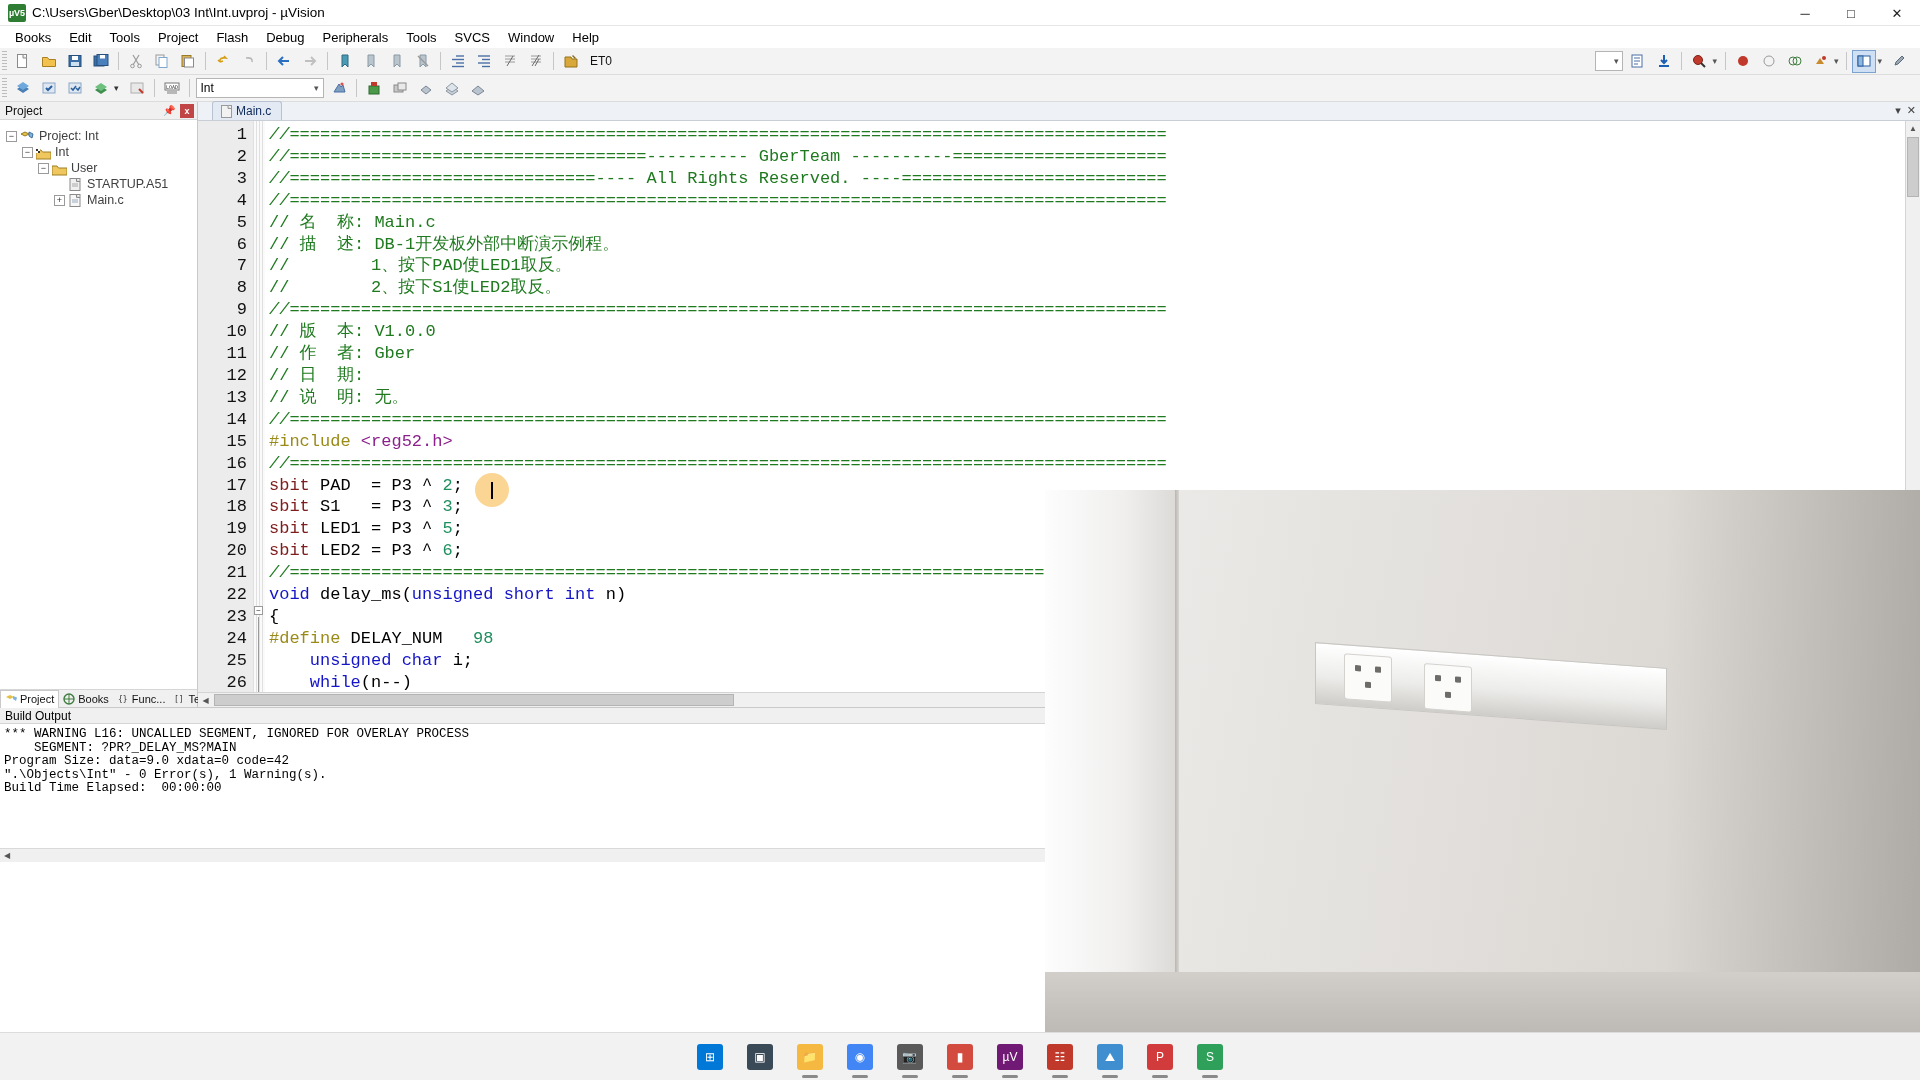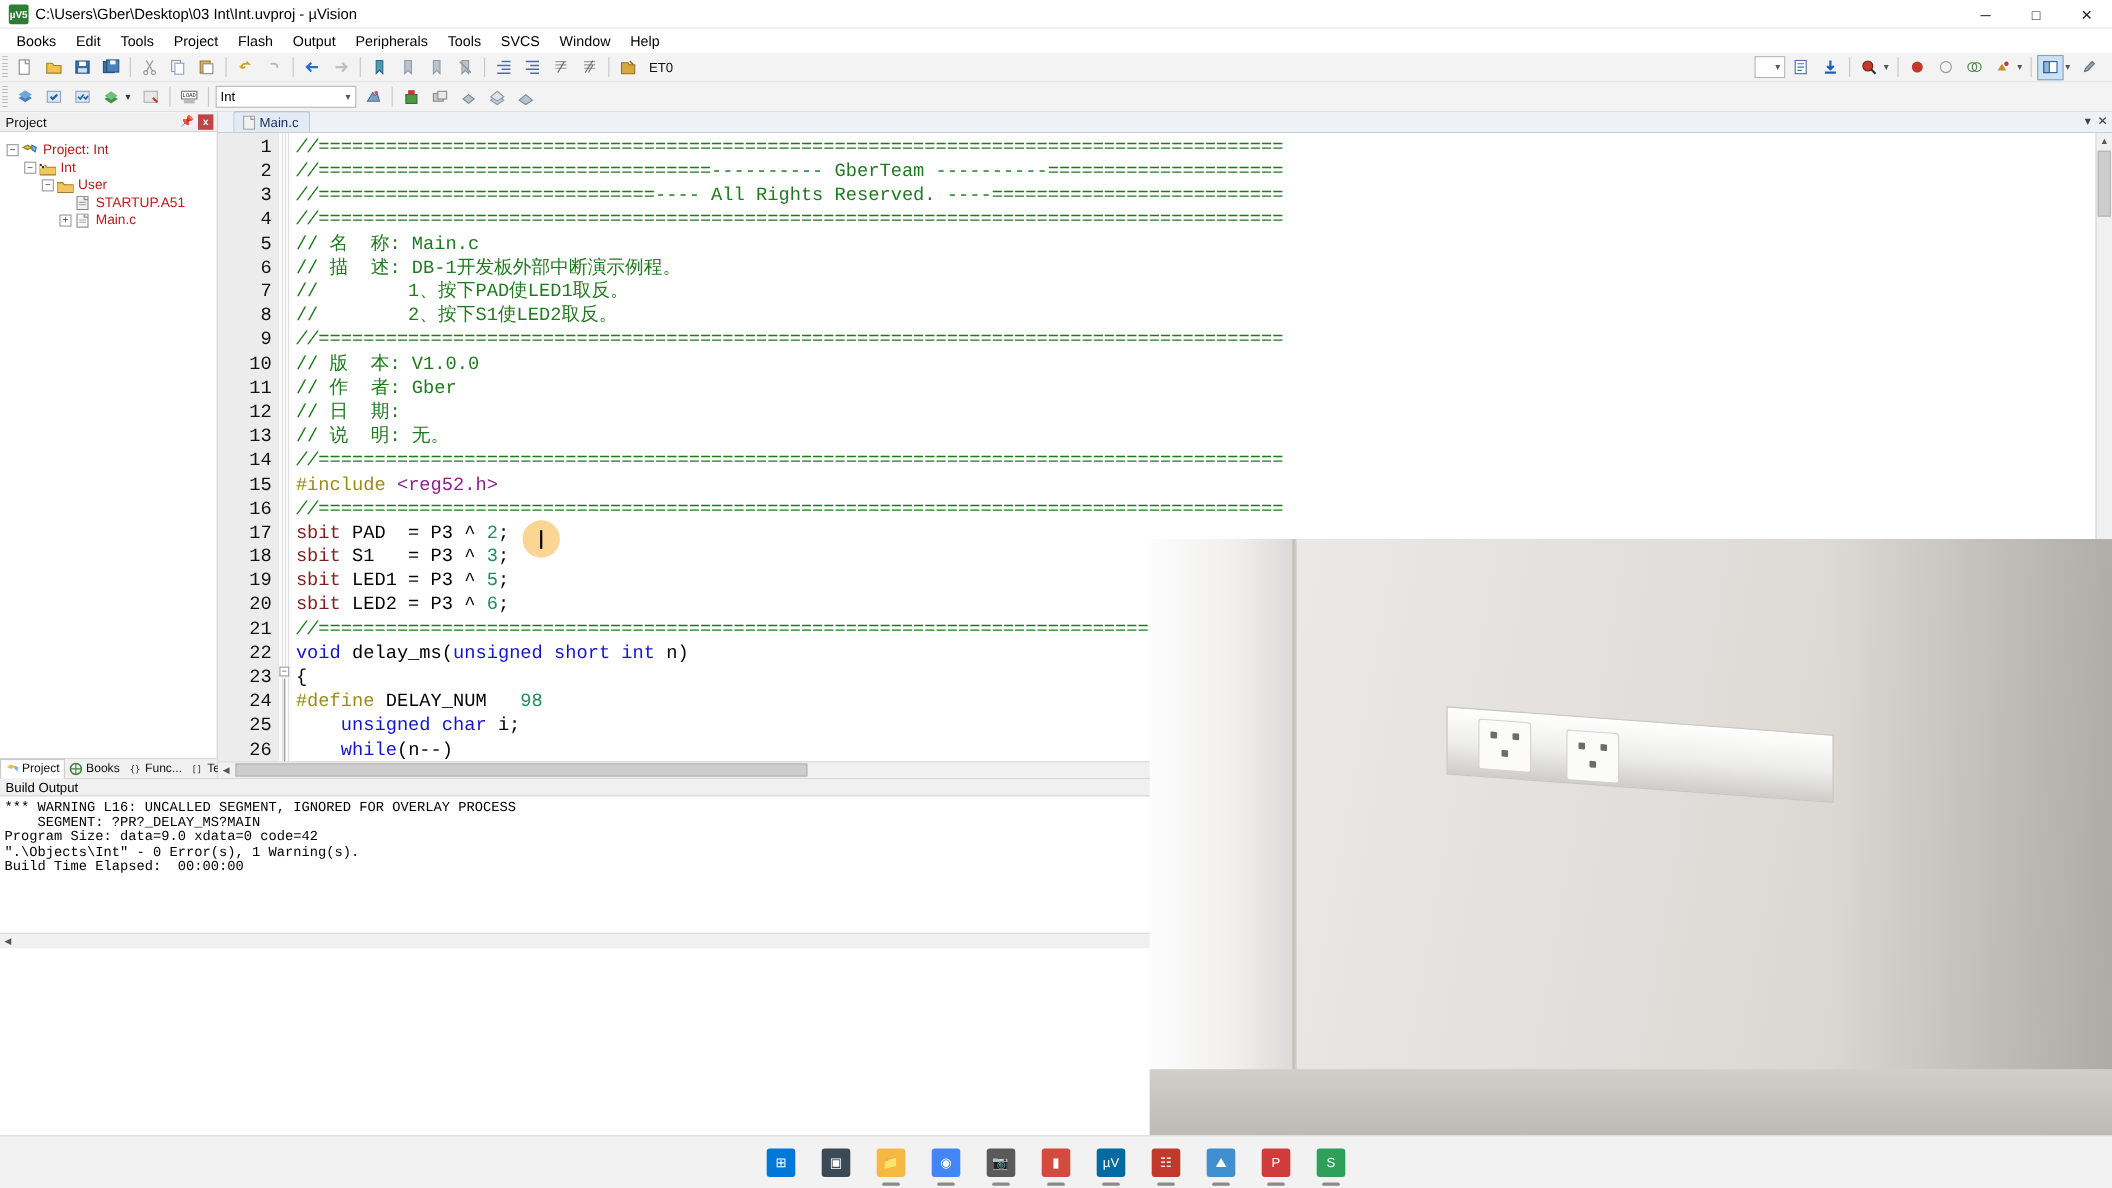--- a/index.html
+++ b/index.html
@@ -61,21 +61,21 @@
   .pin-btn, .x-btn { width:14px; height:14px; display:flex; align-items:center;
                      justify-content:center; font-size:10px; margin-right:3px; }
   .x-btn { background:#c24545; color:#fff; font-weight:bold; font-size:9px; }
   .tree { flex:1; padding:8px 0 0 6px; font-size:12.5px; overflow:hidden; }
   .tnode { display:flex; align-items:center; height:16px; white-space:nowrap; }
   .texp { width:11px; height:11px; border:1px solid #9a9a9a; background:#fff;
           font-size:9px; line-height:9px; text-align:center; color:#333; margin-right:3px;
           font-family:"Liberation Sans",sans-serif; }
   .tdash { width:11px; margin-right:3px; }
   .tico { width:15px; height:13px; margin-right:4px; display:inline-block; }
-  .tlabel { color:#b91c1c; }
+  .tlabel { color:#404040; }
   .panel-tabs { height:18px; display:flex; align-items:center; background:#f0f0f0;
                 border-top:1px solid #d6d6d6; font-size:11px; }
   .ptab { display:flex; align-items:center; padding:0 4px; height:18px; color:#111; }
   .ptab.active { background:#fff; border:1px solid #c9c9c9; border-bottom:none; }
   
   .editor-area { flex:1; display:flex; flex-direction:column; min-width:0; }
   .doc-tabbar {
     height:19px; background:#eef1f6; border-bottom:1px solid #c8cdd6; display:flex;
     align-items:flex-end; position:relative;
   }
@@ -176,21 +176,21 @@
     <div class="win-btn close">✕</div>
   </div>
 </div>
 
 <div class="menubar" id="menubar">
     <div class="menu-item">Books</div>
     <div class="menu-item">Edit</div>
     <div class="menu-item">Tools</div>
     <div class="menu-item">Project</div>
     <div class="menu-item">Flash</div>
-    <div class="menu-item">Output</div>
+    <div class="menu-item">Debug</div>
     <div class="menu-item">Peripherals</div>
     <div class="menu-item">Tools</div>
     <div class="menu-item">SVCS</div>
     <div class="menu-item">Window</div>
     <div class="menu-item">Help</div>
   </div>
 
 <div class="toolbar">
   <div class="tb-grip"></div>
   <div id="tb1" style="display:flex;align-items:center;">
@@ -662,21 +662,21 @@
     </div>
     <div class="tb-app">
       <span style="display:flex;align-items:center;justify-content:center;width:26px;height:26px;background:#5a5a5a;color:#fff;font-size:12px;border-radius:3px;font-family:'Liberation Sans',sans-serif;">📷</span>
       <span class="dot"></span>
     </div>
     <div class="tb-app">
       <span style="display:flex;align-items:center;justify-content:center;width:26px;height:26px;background:#d24b3e;color:#fff;font-size:12px;border-radius:3px;font-family:'Liberation Sans',sans-serif;">▮</span>
       <span class="dot"></span>
     </div>
     <div class="tb-app">
-      <span style="display:flex;align-items:center;justify-content:center;width:26px;height:26px;background:#0369a1;color:#fff;font-size:12px;border-radius:3px;font-family:'Liberation Sans',sans-serif;">µV</span>
+      <span style="display:flex;align-items:center;justify-content:center;width:26px;height:26px;background:#701a75;color:#fff;font-size:12px;border-radius:3px;font-family:'Liberation Sans',sans-serif;">µV</span>
       <span class="dot"></span>
     </div>
     <div class="tb-app">
       <span style="display:flex;align-items:center;justify-content:center;width:26px;height:26px;background:#c0392b;color:#fff;font-size:12px;border-radius:3px;font-family:'Liberation Sans',sans-serif;">☷</span>
       <span class="dot"></span>
     </div>
     <div class="tb-app">
       <span style="display:flex;align-items:center;justify-content:center;width:26px;height:26px;background:#3f8fd0;color:#fff;font-size:12px;border-radius:3px;font-family:'Liberation Sans',sans-serif;">⛰</span>
       <span class="dot"></span>
     </div>

